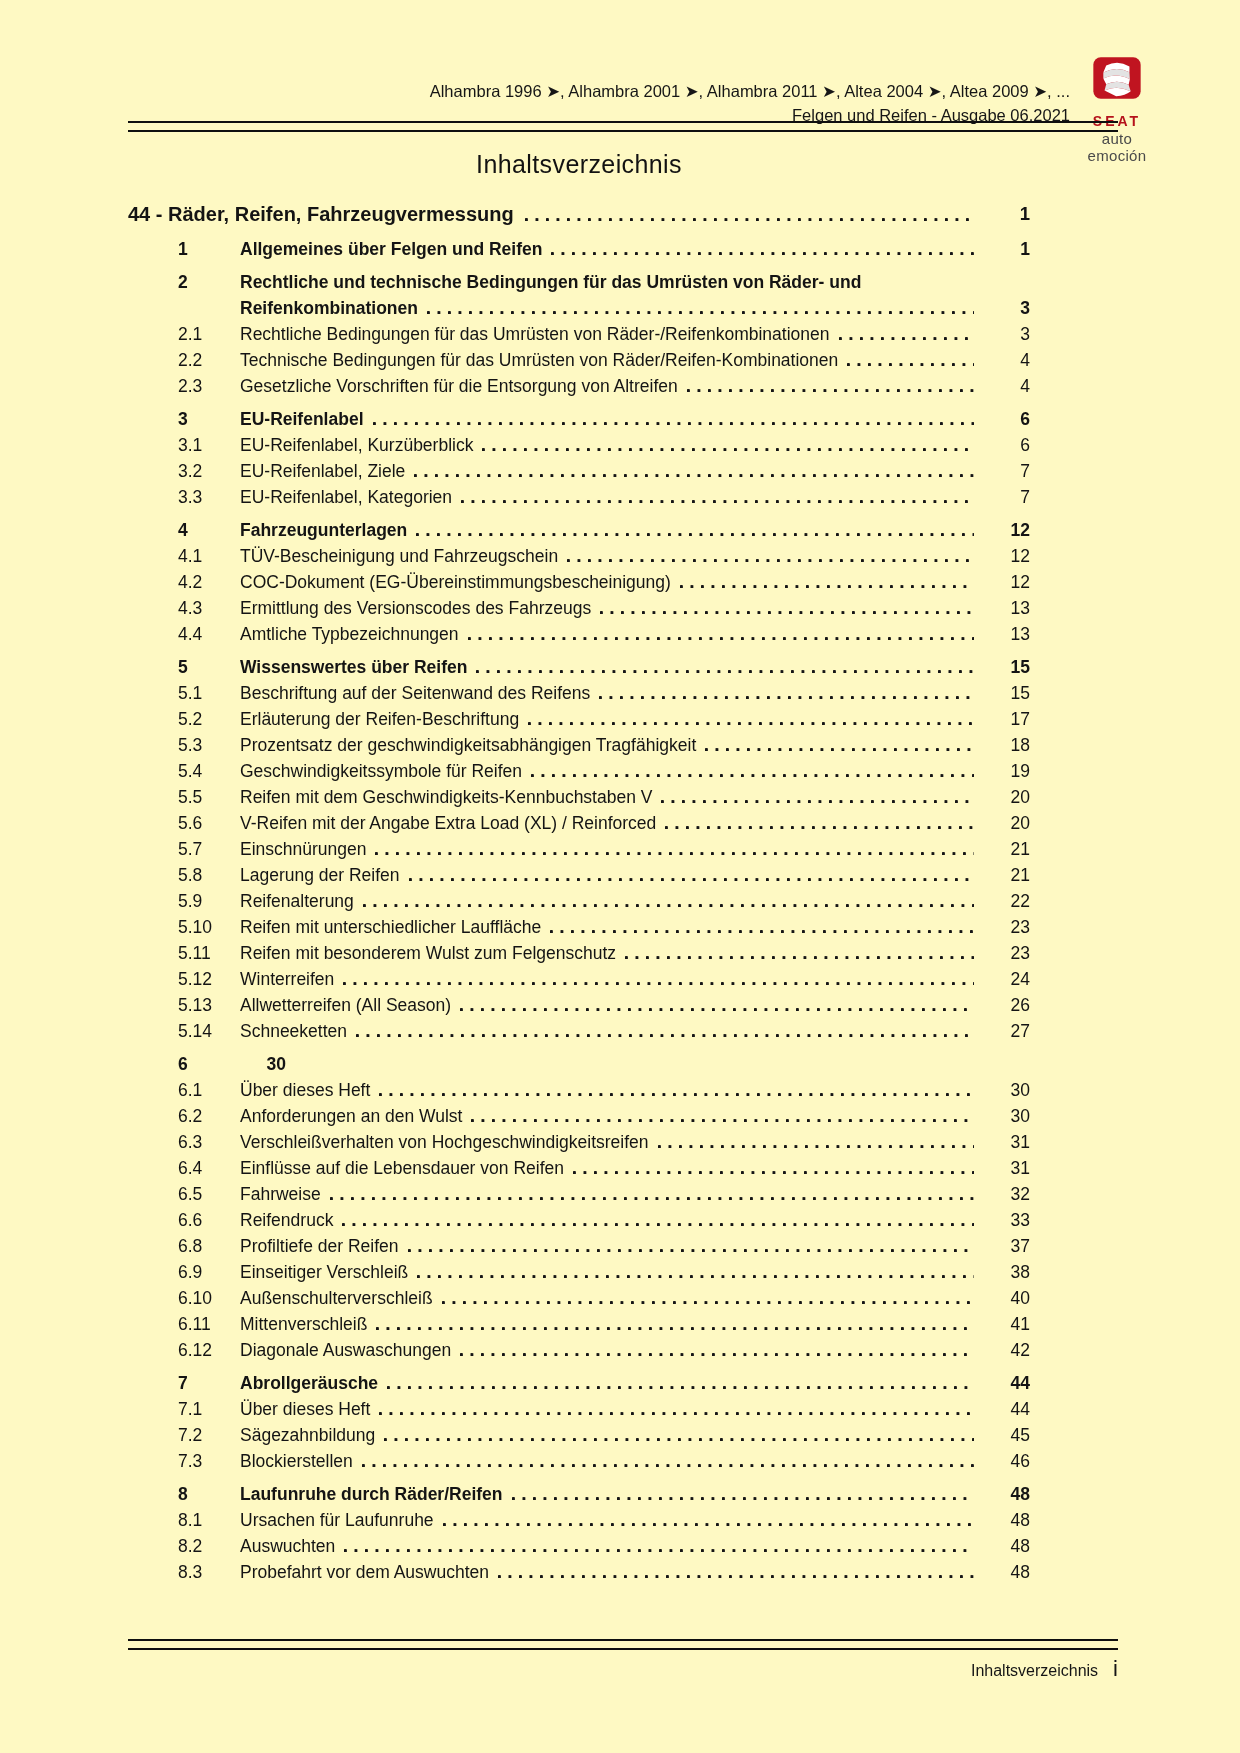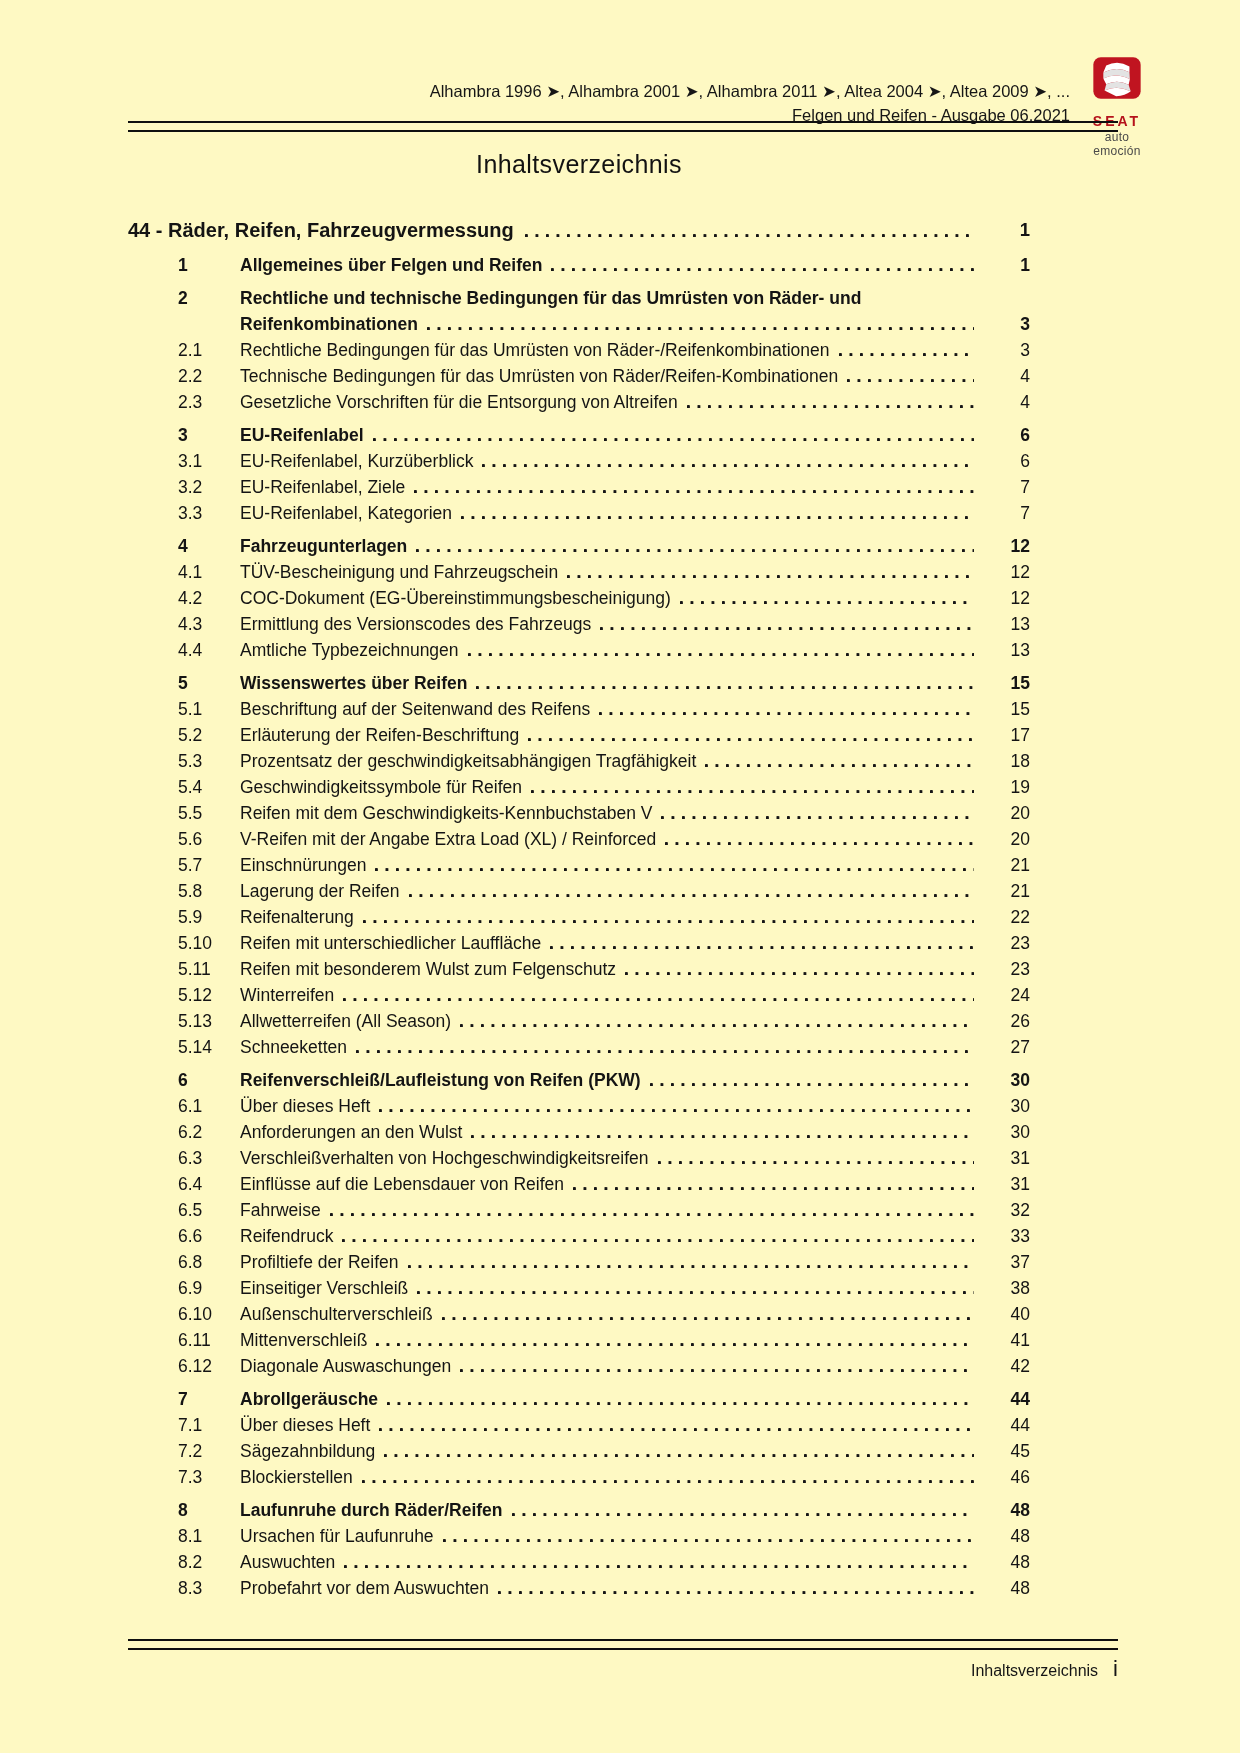--- a/index.html
+++ b/index.html
@@ -22,36 +22,36 @@
   }
   .logo {
     position:absolute; left:1082px; top:56px; width:70px;
     text-align:center;
   }
   .logo svg { display:block; margin:0 auto; }
   .logo-brand {
     font-size:14px; font-weight:bold; color:#b5121b;
     letter-spacing:3px; margin-top:13px;
   }
-  .logo-tag { font-size:12px; color:#4a4a4a; margin-top:1px; letter-spacing:0.3px; }
+  .logo-tag { font-size:15px; color:#4a4a4a; margin-top:1px; letter-spacing:0.3px; }
 
   .rule {
     position:absolute; left:128px; width:990px; height:7px;
     border-top:2px solid #0f0f0f; border-bottom:2.5px solid #0f0f0f;
   }
   .rule-top { top:121px; }
   .rule-bottom { top:1639px; }
 
   
   .content { position:absolute; left:128px; top:150px; width:902px; }
   .page-title {
     font-size:25px; font-weight:normal; text-align:center;
     letter-spacing:0.4px; color:#121212;
   }
-  .toc { margin-top:36px; }
+  .toc { margin-top:20px; }
 
   .toc-row {
     display:flex; align-items:flex-start;
     font-size:17.5px; line-height:26px; padding-left:50px;
   }
   .toc-row .num { flex:0 0 62px; width:62px; }
   .toc-row .body { flex:1 1 auto; min-width:0; }
   .toc-row .t1 { display:block; }
   .toc-row .lastline { display:flex; }
   .toc-row .t { white-space:nowrap; }
@@ -434,27 +434,20 @@
 
       <span class="lastline">
         <span class="t">Schneeketten</span>
         <span class="leader"></span>
       </span>
     </span>
     <span class="page">27</span>
   </div>
           <div class="toc-row bold">
     <span class="num">6</span>
-    <span class="body">
-
-      <span class="lastline">
-        <span class="t">Reifenverschleiß/Laufleistung von Reifen (PKW)</span>
-        <span class="leader"></span>
-      </span>
-    </span>
     <span class="page">30</span>
   </div>
           <div class="toc-row">
     <span class="num">6.1</span>
     <span class="body">
 
       <span class="lastline">
         <span class="t">Über dieses Heft</span>
         <span class="leader"></span>
       </span>

